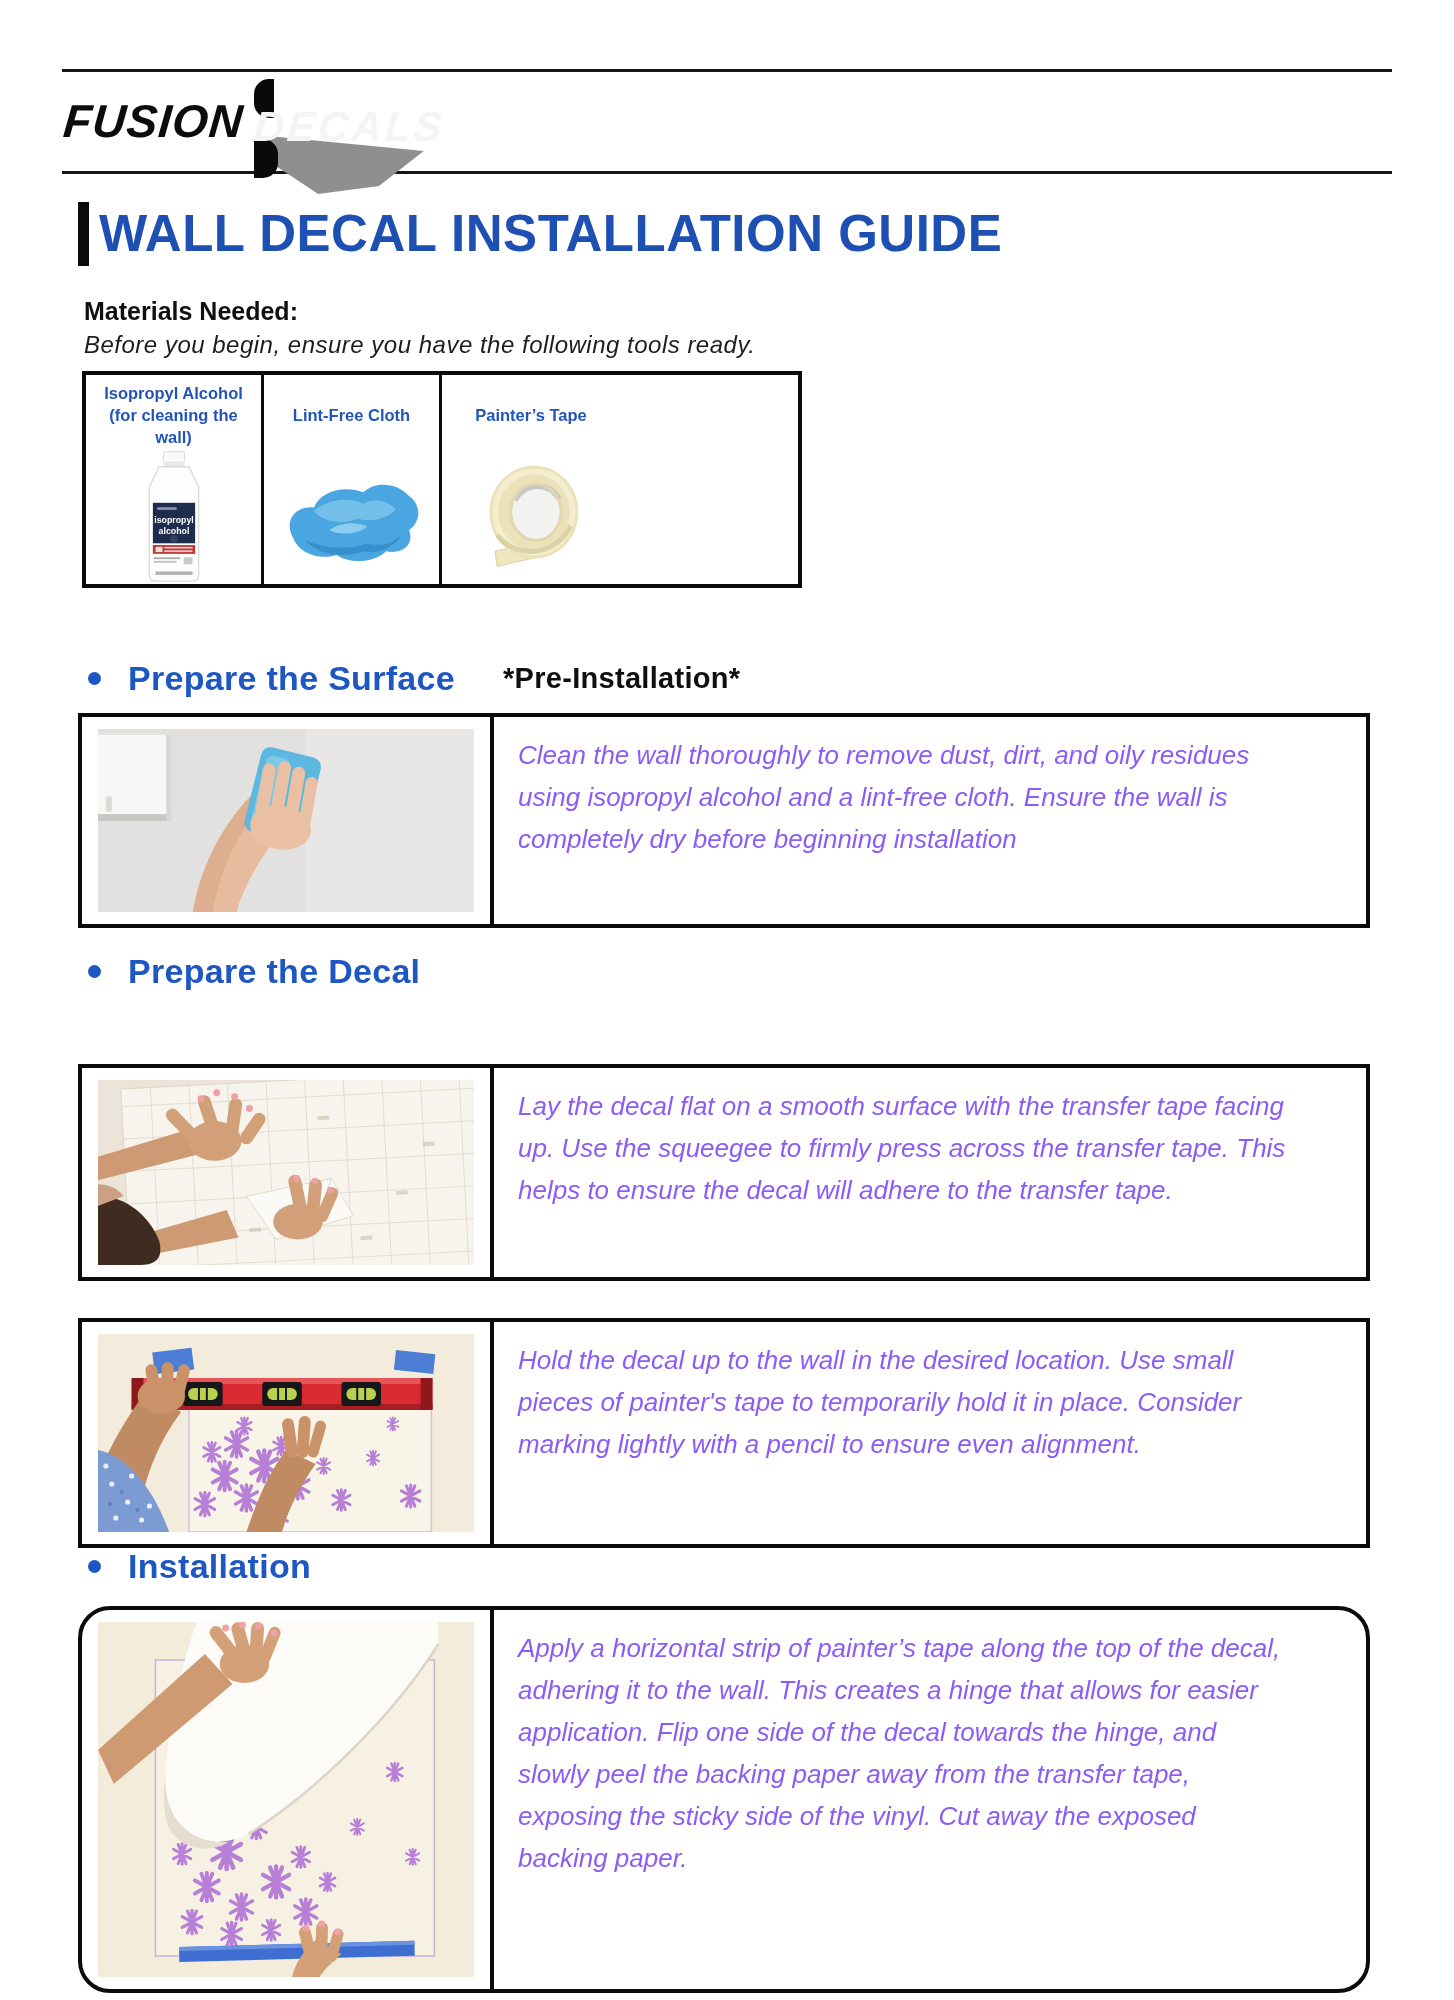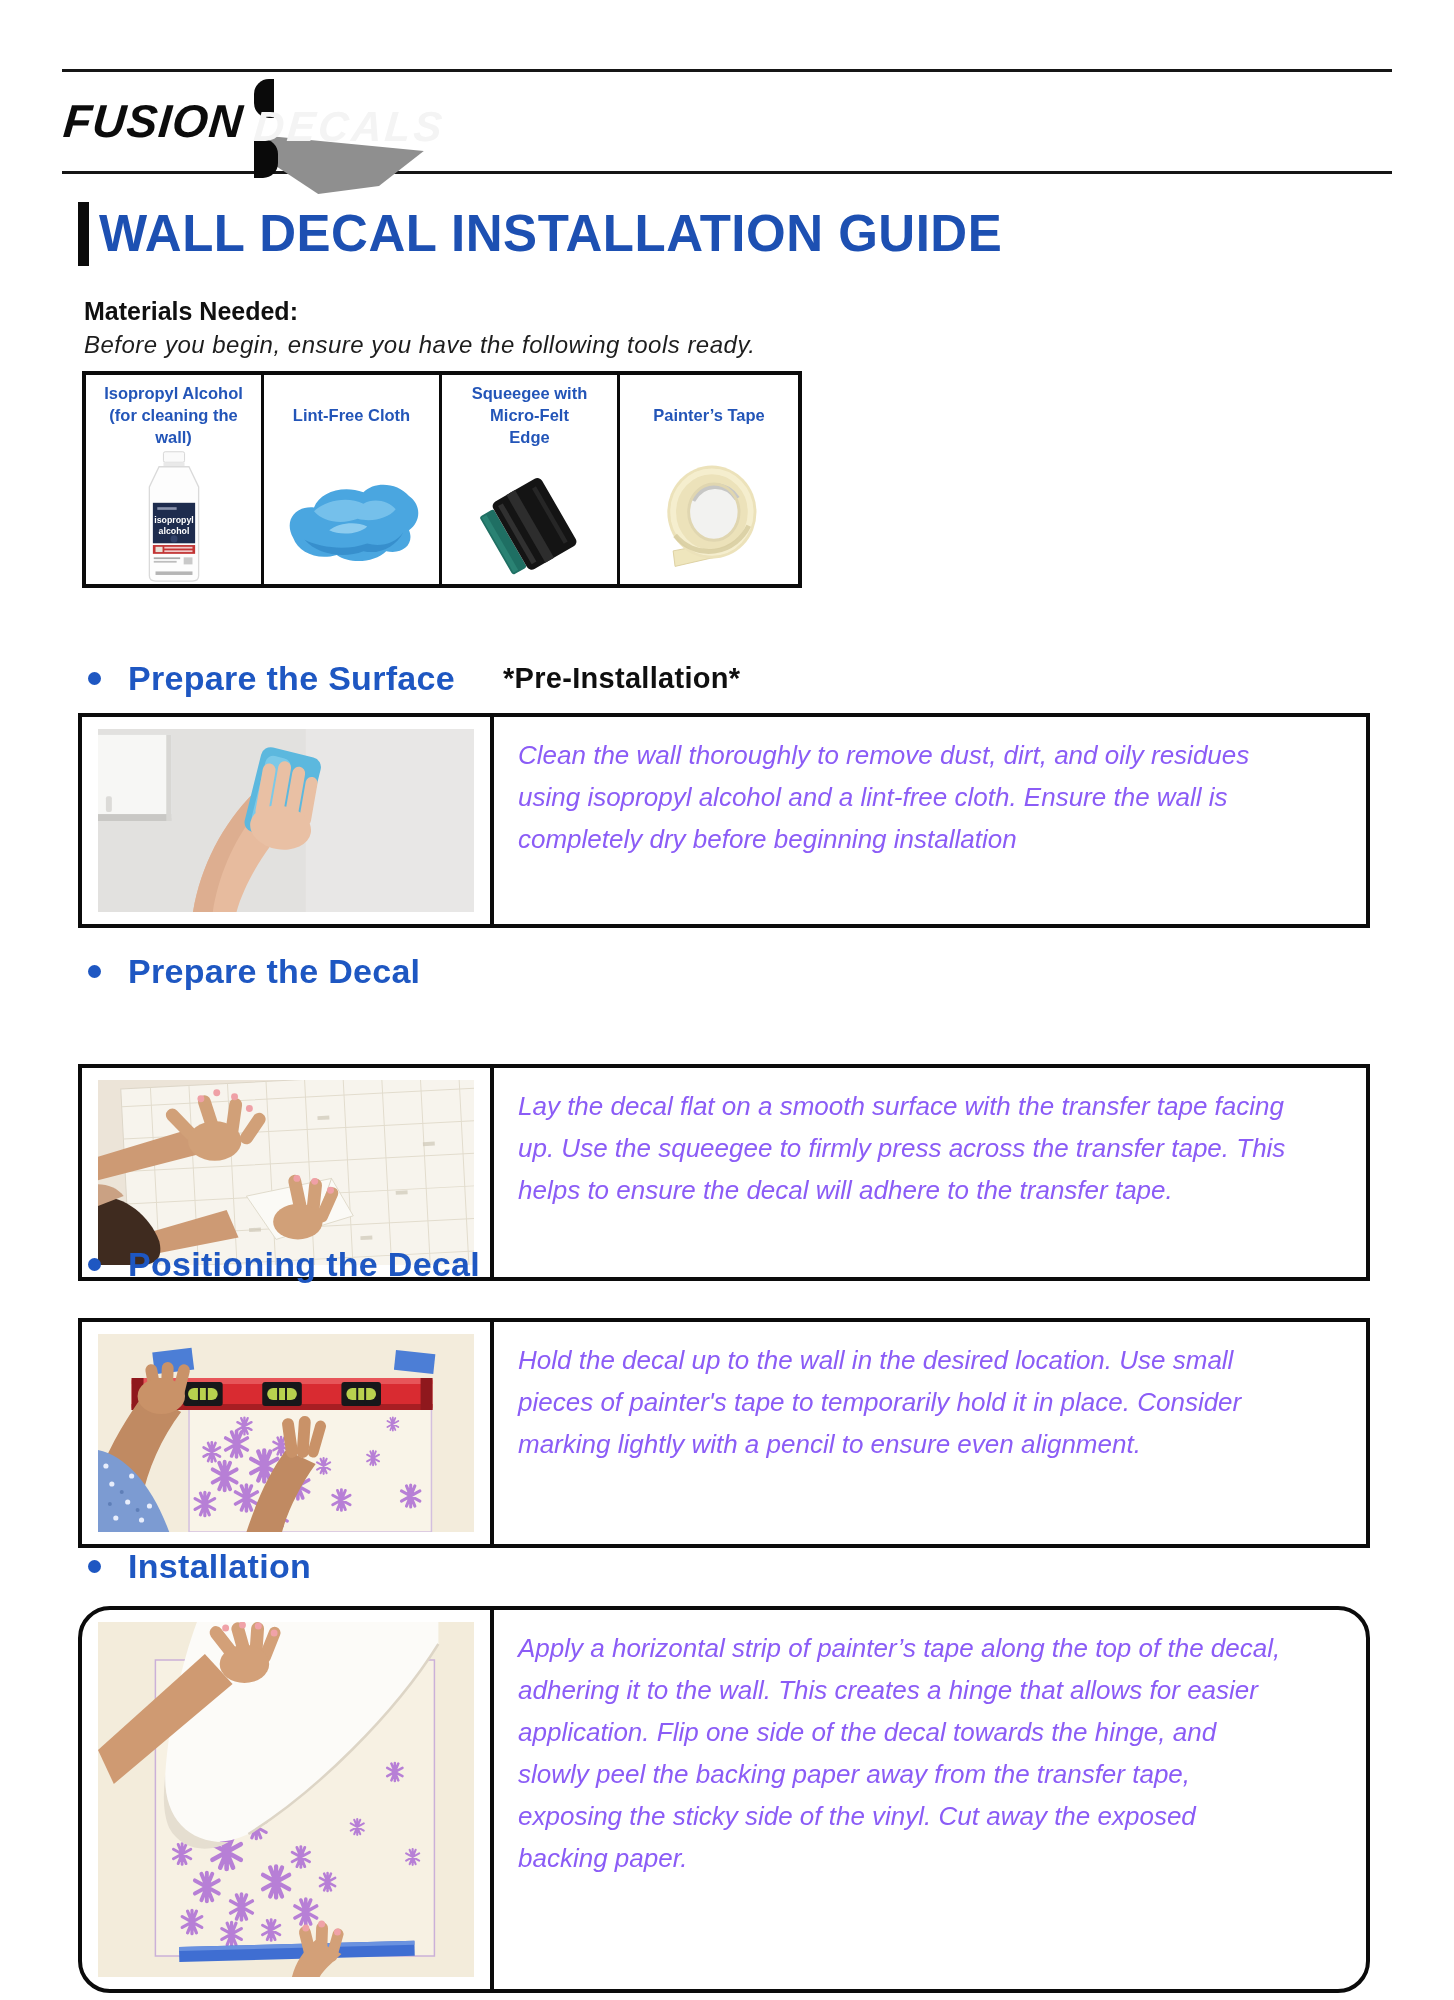--- a/index.html
+++ b/index.html
@@ -134,37 +134,20 @@
       <div class="mat-icon">
         <svg width="152" height="106" viewBox="0 0 160 110">
           <path d="M18,78 C8,60 20,44 40,46 C46,30 70,22 92,30 C104,18 128,20 140,34 C154,44 152,62 140,70 C146,84 134,96 116,92 C104,104 78,106 64,96 C44,102 24,94 18,78 Z" fill="#4aa6e0"></path>
           <path d="M40,50 C52,38 76,34 92,42 C102,36 118,38 126,48 C118,58 100,62 86,58 C70,64 50,62 40,50 Z" fill="#7cc4ec" opacity="0.85"></path>
           <path d="M30,80 C46,88 74,92 96,84 C110,88 126,84 134,72 C126,88 108,96 92,92 C72,100 44,96 30,80 Z" fill="#2f86c4" opacity="0.7"></path>
           <path d="M56,70 C66,62 84,60 96,66 C88,74 68,76 56,70 Z" fill="#9ed6f2" opacity="0.8"></path>
         </svg>
       </div>
     </div>
 
-    <div class="mat-cell">
-      <div class="mat-label">Squeegee with
-Micro-Felt
-Edge</div>
-      <div class="mat-icon">
-        <svg width="140" height="118" viewBox="0 0 150 130">
-          <g transform="rotate(-30 75 65)">
-            <rect x="26" y="38" width="18" height="74" rx="3" fill="#1f6f63"></rect>
-            <rect x="28" y="40" width="6" height="70" fill="#2a8273"></rect>
-            <rect x="44" y="32" width="62" height="86" rx="6" fill="#141414"></rect>
-            <rect x="64" y="32" width="11" height="86" fill="#2d2d2d"></rect>
-            <rect x="50" y="38" width="6" height="74" fill="#303030"></rect>
-            <rect x="92" y="40" width="5" height="70" fill="#262626"></rect>
-          </g>
-        </svg>
-      </div>
-    </div>
 
     <div class="mat-cell">
       <div class="mat-label">Painter’s Tape</div>
       <div class="mat-icon">
         <svg width="126" height="118" viewBox="0 0 130 120">
           <path d="M28,96 L80,86 L82,100 L30,112 Z" fill="#efe6bd" stroke="#ddd1a2"></path>
           <ellipse cx="68" cy="56" rx="46" ry="48" fill="#ece2ba"></ellipse>
           <ellipse cx="68" cy="56" rx="40" ry="42" fill="none" stroke="#f6efd0" stroke-width="6" opacity="0.9"></ellipse>
           <path d="M30,80 A46,48 0 0 0 106,70" fill="none" stroke="#d6cb9e" stroke-width="5" opacity="0.8"></path>
           <ellipse cx="70" cy="56" rx="26" ry="29" fill="#f2f2f0"></ellipse>
@@ -256,24 +239,20 @@
             <circle cx="219" cy="103" r="3.5"></circle>
             <circle cx="235" cy="112" r="3.5"></circle>
         </g>
         <path d="M0,118 C28,118 52,138 62,164 C66,182 58,188 40,188 L0,188 Z" fill="#3f2b1f"></path>
         <path d="M0,106 C10,106 20,110 26,118 L0,128 Z" fill="#caa183"></path>
       </svg>
     </div>
     <div class="step-text">Lay the decal flat on a smooth surface with the transfer tape facing up. Use the squeegee to firmly press across the transfer tape. This helps to ensure the decal will adhere to the transfer tape.</div>
   </div>
 
-  <div class="step-head" id="head3">
-    <div class="bullet"></div>
-    <div class="step-title">Positioning the Decal</div>
-  </div>
   <div class="step-box" id="box3">
     <div class="step-photo">
       <svg viewBox="0 0 380 198" preserveAspectRatio="none">
         <defs>
           <g id="st3">
             <path d="M0,-13 V13 M-11,-6 L11,6 M-11,6 L11,-6 M-5,-12 L5,12 M5,-12 L-5,12" stroke="#b77fd6" stroke-width="3.6" stroke-linecap="round" fill="none"></path>
           </g>
         </defs>
         <rect width="380" height="198" fill="#f3ecdc"></rect>
         <rect x="92" y="74" width="245" height="124" fill="#f9f4e8" stroke="#d3bfdf" stroke-width="1.5"></rect>

